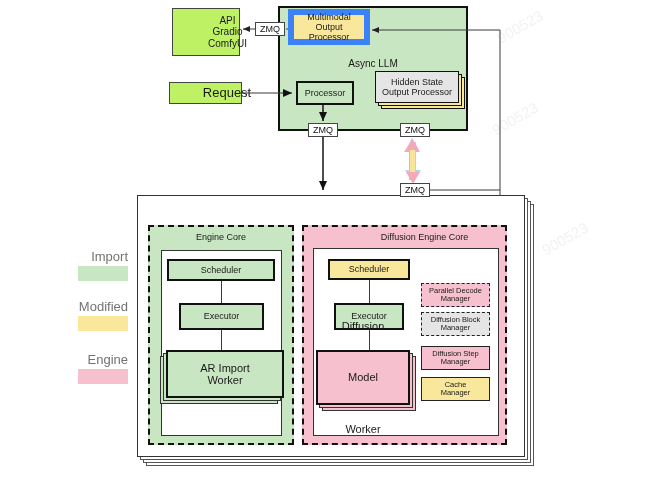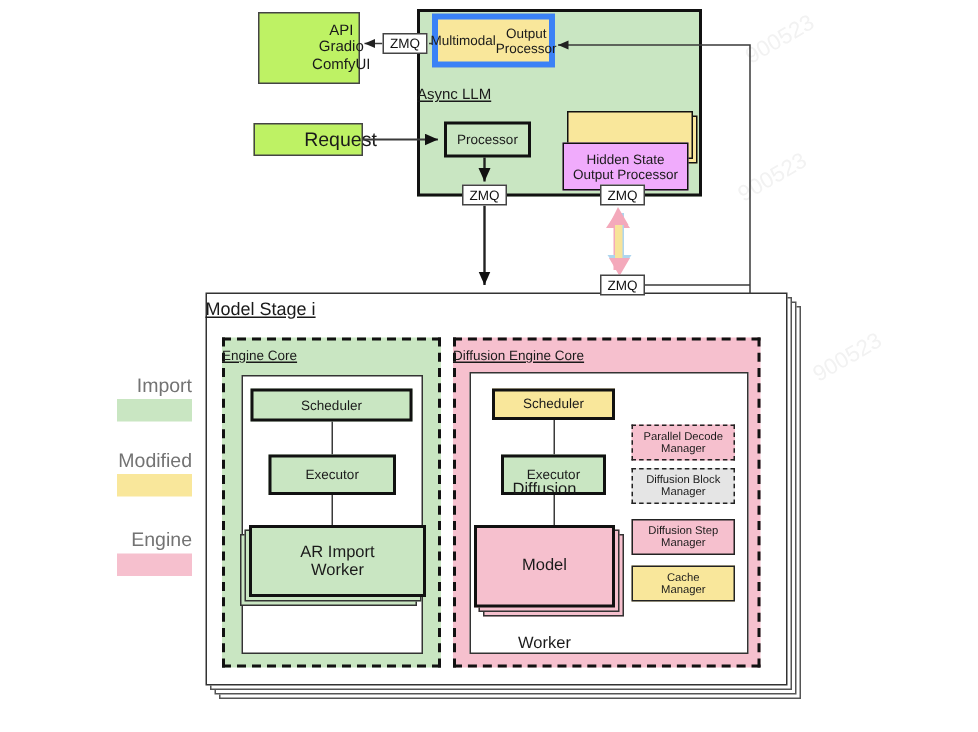--- a/index.html
+++ b/index.html
@@ -13,21 +13,21 @@
   
   .box{position:absolute;box-sizing:border-box;display:flex;align-items:center;
        justify-content:center;text-align:center;line-height:1.12;color:#1a1a1a;}
 
   .thin{border:1px solid #555;background:#bef264;padding-left:43px;}
 
   .zmq{position:absolute;box-sizing:border-box;border:1px solid #444;background:#fff;
        font-size:9px;display:flex;align-items:center;justify-content:center;
        color:#111;letter-spacing:0px;z-index:40;}
 
-  .lbl{position:absolute;color:#1a1a1a;text-decoration:underline;}
+  .lbl{position:absolute;color:#1a1a1a;text-align:center;}
 
   
   .ln{position:absolute;background:#3a3a3a;}
   .lnv{width:1px;}
 
   svg.ov{position:absolute;left:0;top:0;width:652px;height:488px;overflow:visible;
          pointer-events:none;}
 
   .legend-sw{position:absolute;box-sizing:border-box;}
   .legend-tx{position:absolute;font-size:13px;color:#737373;text-align:right;}
@@ -49,47 +49,46 @@
     <span>ComfyUI</span>
   </div>
 
   <div class="box thin" style="left:169px;top:82px;width:73px;height:22px;font-size:13px;border:1px solid #444;">
     <span>Request</span>
   </div>
 
   <div class="abs" style="left:278px;top:6px;width:190px;height:125px;background:#c9e6c2;border:2px solid #111;"></div>
   <div class="lbl" style="left:278px;top:58px;width:190px;font-size:10px;">Async LLM</div>
 
-  <div class="box" style="left:288px;top:9px;width:82px;height:36px;background:#f9e79b;border:4px solid #3b82f6;font-size:9px;flex-direction:row;">
+  <div class="box" style="left:288px;top:9px;width:82px;height:36px;background:#f9e79b;border:6px solid #3b82f6;font-size:9px;flex-direction:column;">
     <span>Multimodal</span>
     <span>Output Processor</span>
   </div>
 
   <div class="box" style="left:296px;top:81px;width:58px;height:24px;background:#c9e6c2;border:2px solid #111;font-size:9px;">
     <span>Processor</span>
   </div>
 
   <div class="abs" style="left:381px;top:77px;width:84px;height:32px;background:#f9e79b;border:1.5px solid #111;"></div>
   <div class="abs" style="left:378px;top:74px;width:84px;height:32px;background:#f9e79b;border:1.5px solid #111;"></div>
-  <div class="box" style="left:375px;top:71px;width:84px;height:32px;background:#f0abfc;border:1.5px solid #111;font-size:9px;flex-direction:column;margin-top:24px;">
+  <div class="box" style="left:375px;top:71px;width:84px;height:32px;background:#e5e5e5;border:1.5px solid #111;font-size:9px;flex-direction:column;">
     <span>Hidden State</span>
     <span>Output Processor</span>
   </div>
 
   <div class="zmq" style="left:255px;top:22px;width:30px;height:14px;">ZMQ</div>
   <div class="zmq" style="left:308px;top:123px;width:30px;height:14px;">ZMQ</div>
   <div class="zmq" style="left:400px;top:123px;width:30px;height:14px;">ZMQ</div>
   <div class="zmq" style="left:400px;top:183px;width:30px;height:14px;">ZMQ</div>
 
   <div class="abs" style="left:146px;top:204px;width:388px;height:262px;background:#fff;border:1px solid #555;"></div>
   <div class="abs" style="left:143px;top:201px;width:388px;height:262px;background:#fff;border:1px solid #555;"></div>
   <div class="abs" style="left:140px;top:198px;width:388px;height:262px;background:#fff;border:1px solid #555;"></div>
   <div class="abs" style="left:137px;top:195px;width:388px;height:262px;background:#fff;border:1.5px solid #333;"></div>
 
-  <div class="lbl" style="left:137px;top:199px;width:388px;font-size:12px;">Model Stage i</div>
 
   <div class="abs" style="left:148px;top:225px;width:146px;height:220px;background:#c9e6c2;border:2px dashed #111;"></div>
   <div class="lbl" style="left:148px;top:232px;width:146px;font-size:9px;">Engine Core</div>
 
   <div class="abs" style="left:161px;top:250px;width:121px;height:186px;background:#fff;border:1px solid #333;"></div>
 
   <div class="box" style="left:167px;top:259px;width:108px;height:22px;background:#c9e6c2;border:2px solid #111;font-size:9px;">
     <span>Scheduler</span>
   </div>
 
@@ -102,21 +101,21 @@
   <div class="ln lnv" style="left:221px;top:330px;height:20px;"></div>
 
   <div class="abs" style="left:160px;top:356px;width:118px;height:48px;background:#c9e6c2;border:1.5px solid #333;"></div>
   <div class="abs" style="left:163px;top:353px;width:118px;height:48px;background:#c9e6c2;border:1.5px solid #333;"></div>
   <div class="box" style="left:166px;top:350px;width:118px;height:48px;background:#c9e6c2;border:2px solid #111;font-size:11px;flex-direction:column;">
     <span>AR Import</span>
     <span>Worker</span>
   </div>
 
   <div class="abs" style="left:302px;top:225px;width:205px;height:220px;background:#f6c0ce;border:2px dashed #111;"></div>
-  <div class="lbl" style="left:302px;top:232px;width:205px;font-size:9px;">Diffusion Engine Core</div>
+  <div class="lbl" style="left:302px;top:232px;width:205px;font-size:9px;padding-left:20px;">Diffusion Engine Core</div>
 
   <div class="abs" style="left:313px;top:248px;width:186px;height:188px;background:#fff;border:1px solid #333;"></div>
 
   <div class="box" style="left:328px;top:259px;width:82px;height:21px;background:#f9e79b;border:2px solid #111;font-size:9px;">
     <span>Scheduler</span>
   </div>
   <div class="ln lnv" style="left:369px;top:280px;height:23px;"></div>
 
   <div class="box" style="left:334px;top:303px;width:70px;height:27px;background:#c9e6c2;border:2px solid #111;font-size:9px;">
     <span>Executor</span>

